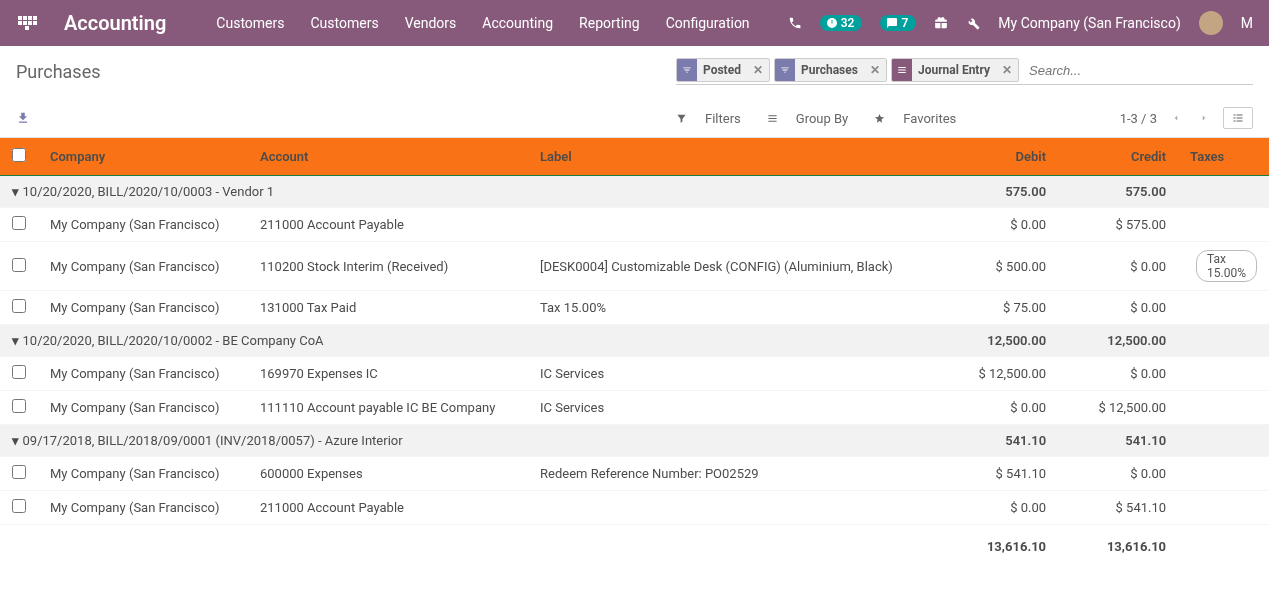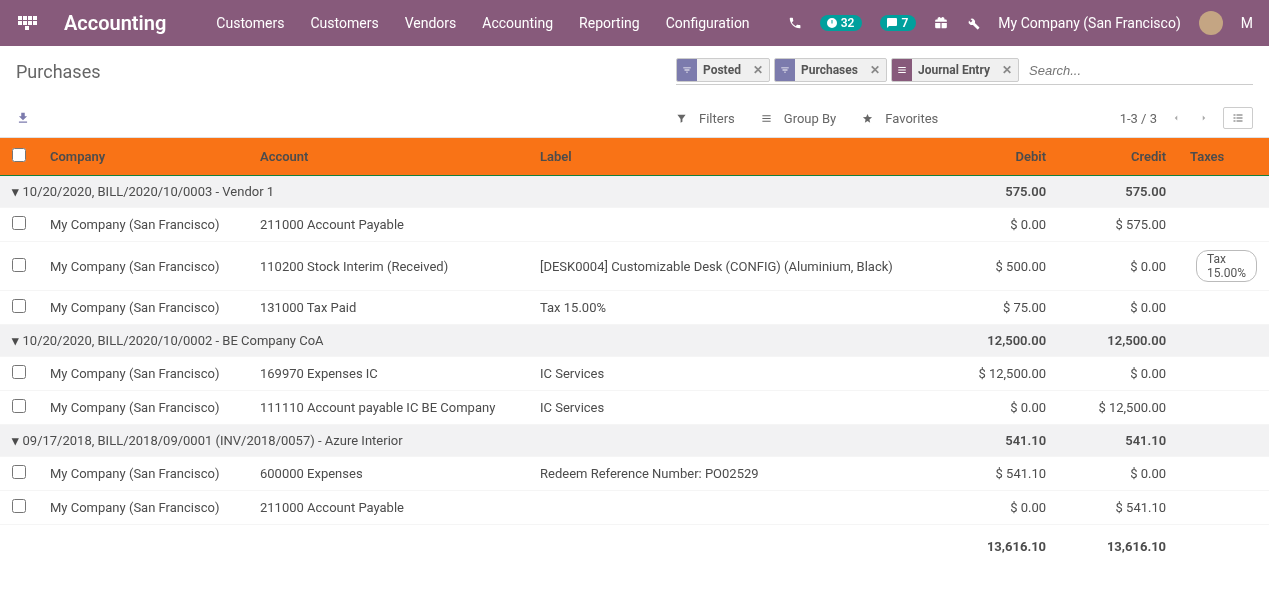--- a/index.html
+++ b/index.html
@@ -25,21 +25,21 @@
 .facet { display: inline-flex; align-items: center; background: #f0f0f0; border: 1px solid #ccc; border-radius: 2px; margin-right: 4px; font-size: 12px; overflow: hidden; }
 .facet .facet-icon { background: #7c7bad; color: #fff; width: 20px; height: 22px; display: flex; align-items: center; justify-content: center; }
 .facet.group .facet-icon { background: #875a7b; }
 .facet .facet-text { padding: 0 6px; color: #555; font-weight: bold; }
 .facet .facet-x { padding: 0 6px; color: #888; cursor: pointer; font-weight: bold; }
 .search-input { border: none; outline: none; padding: 4px 6px; flex: 1; font-size: 13px; font-style: italic; color:#999; }
 .cp-row2 { display: flex; align-items: center; }
 .cp-left { flex: 0 0 660px; }
 .export-icon { color: #7c7bad; cursor: pointer; }
 .cp-toolbar { display: flex; gap: 26px; color: #666; font-size: 13px; }
-.cp-toolbar .tb-btn { cursor: pointer; display: flex; align-items: center; gap: 12px; }
+.cp-toolbar .tb-btn { cursor: pointer; display: flex; align-items: center; gap: 18px; }
 .cp-pager { margin-left: auto; display: flex; align-items: center; gap: 10px; color: #666; }
 .cp-pager .nav { color: #aaa; cursor: pointer; font-size: 14px; padding: 0 4px; }
 .cp-pager .view-btn { border: 1px solid #ccc; padding: 4px 8px; border-radius: 2px; color: #666; cursor: pointer; }
 
 .table-wrap { width: 100%; }
 table { width: 100%; border-collapse: collapse; }
 th { text-align: left; font-weight: 600; padding: 10px 12px; font-size: 13px; color: #4c4c4c; border-bottom: 1px solid #15803d; background:#f97316; }
 th.num, td.num { text-align: right; }
 td { padding: 8px 12px; font-size: 13px; border-bottom: 1px solid #f5f5f5; }
 tr.group-row td { background: #f2f2f3; font-weight: 600; color: #4c4c4c; }

